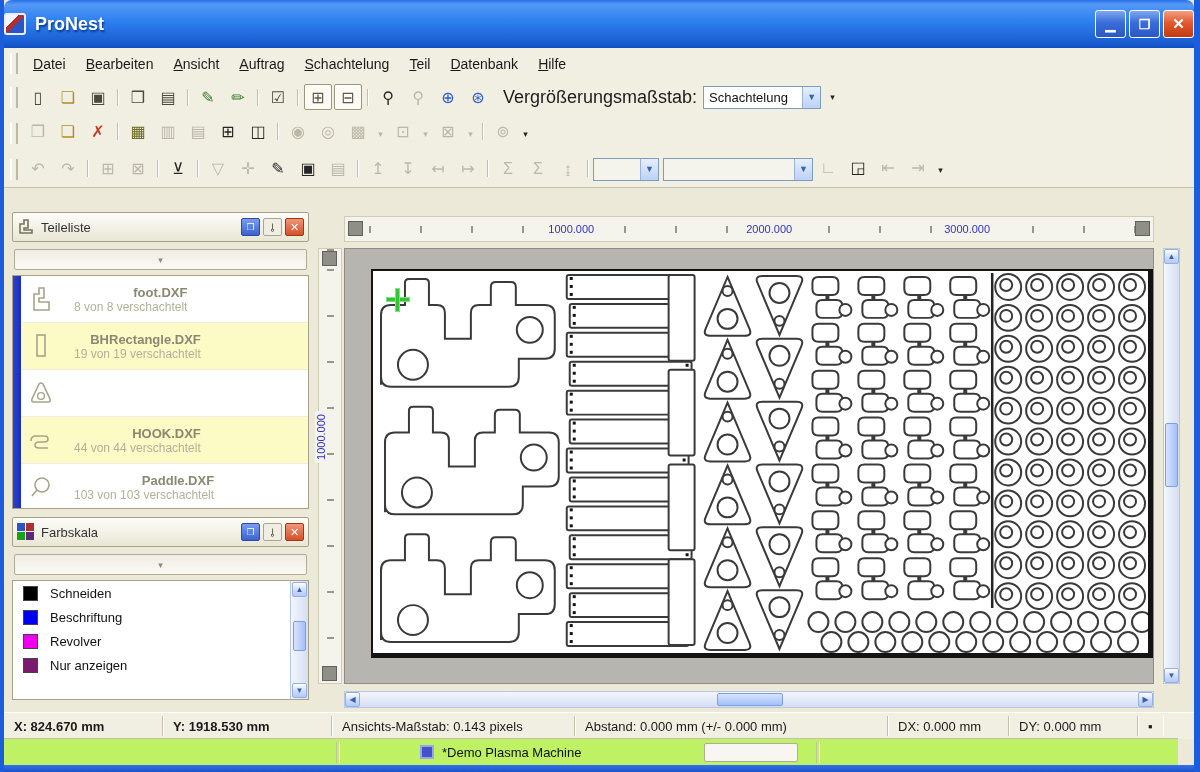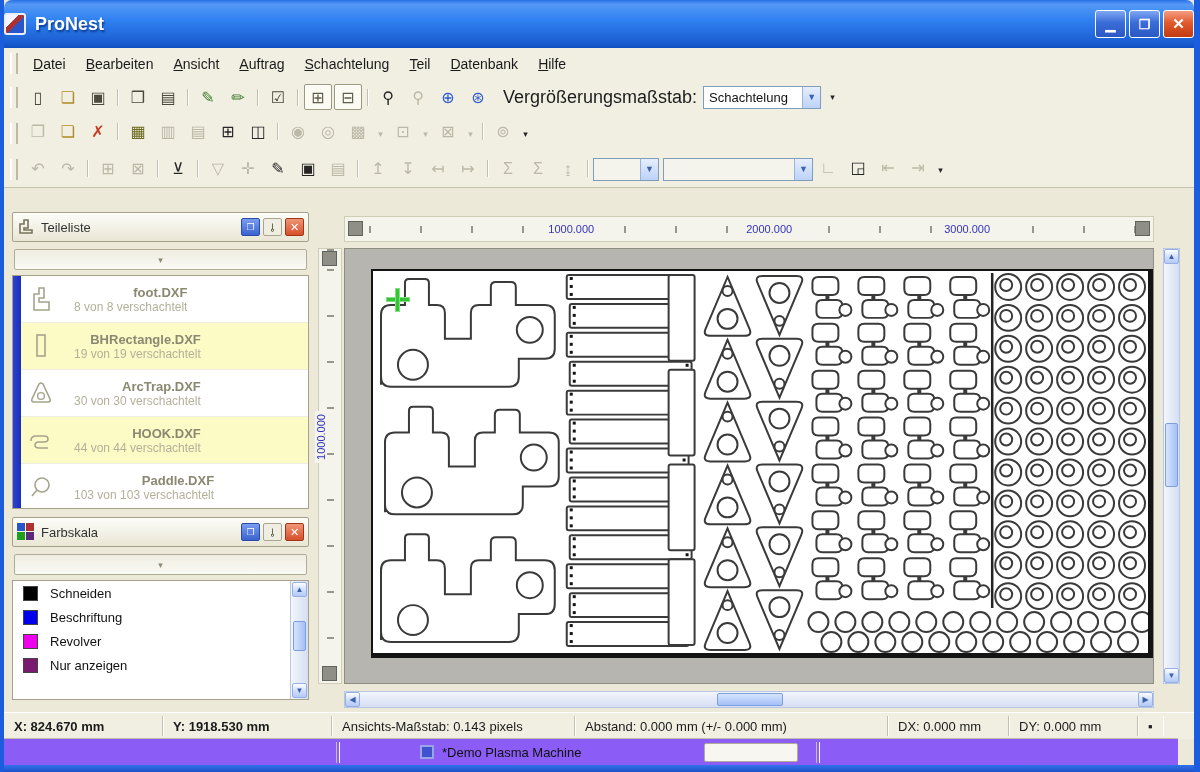--- a/index.html
+++ b/index.html
@@ -102,21 +102,21 @@
   .sb-thumbv{position:absolute;left:1px;right:1px;top:40%;height:62px;border:1px solid #7ba0dc;border-radius:2px;background:linear-gradient(90deg,#d7e4fd,#a4c0f8);}
   .sb-thumbh{position:absolute;top:1px;bottom:1px;left:46%;width:64px;border:1px solid #7ba0dc;border-radius:2px;background:linear-gradient(180deg,#d7e4fd,#a4c0f8);}
   .mini-scroll{position:absolute;right:0;top:0;bottom:0;width:17px;background:linear-gradient(90deg,#f3f6fd,#d5def2);border-left:1px solid #b9c6e4;}
   .mini-scroll .sb-up{top:1px;left:1px}.mini-scroll .sb-dn{bottom:1px;left:1px}
   .mini-thumb{position:absolute;left:2px;right:2px;top:34%;height:28px;border:1px solid #7ba0dc;border-radius:2px;background:linear-gradient(90deg,#d7e4fd,#a4c0f8);}
   
   .statusbar{position:absolute;left:0;right:0;top:712px;height:26px;background:#f1efe2;border-top:1px solid #fff;
      display:flex;align-items:center;font-size:13px;color:#1a1a1a;}
   .cell{padding:0 10px;height:20px;display:flex;align-items:center;border-right:1px solid #c3bfac;box-shadow:1px 0 0 #fff;}
   .cell.b{font-weight:bold;}
-  .machinebar{position:absolute;left:0;right:16px;top:738px;height:27px;background:#8b5cf6;border-top:1px solid #c3bfac;}
+  .machinebar{position:absolute;left:0;right:16px;top:738px;height:27px;background:#bef264;border-top:1px solid #c3bfac;}
   .m-icon{position:absolute;left:416px;top:6px;width:14px;height:14px;background:#4153cc;border:2px solid #9aa4e6;box-sizing:border-box;}
   .m-text{position:absolute;left:438px;top:6px;font-size:13px;color:#111;}
   .m-field{position:absolute;left:700px;top:4px;width:92px;height:17px;background:#f7f6f0;border:1px solid #b0ad96;border-radius:2px;}
   .m-div{position:absolute;top:3px;bottom:3px;width:2px;border-left:1px solid #c3bfac;border-right:1px solid #fff;}
 </style>
 </head>
 <body>
 
 <div class="frame">
 
@@ -207,24 +207,20 @@
           <span class="pname">BHRectangle.DXF</span>
           <span class="pstat">19 von 19 verschachtelt</span>
         </span>
       </div>
       <div class="pitem">
         <span class="picon">
           <svg width="24" height="26" viewBox="0 0 24 26">
               <path d="M12,3 Q14,3 15,6 L21,19 q1,3 -2,3 H5 q-3,0 -2,-3 L9,6 Q10,3 12,3 z" fill="none" stroke="#a6a38c" stroke-width="1.6"></path>
               <circle cx="12" cy="16" r="3.4" fill="none" stroke="#a6a38c" stroke-width="1.4"></circle>
             </svg>
-        </span>
-        <span class="ptxt">
-          <span class="pname">ArcTrap.DXF</span>
-          <span class="pstat">30 von 30 verschachtelt</span>
         </span>
       </div>
       <div class="pitem hl">
         <span class="picon">
           <svg width="26" height="22" viewBox="0 0 26 22">
               <path d="M3,12 q0,-5 5,-5 h8 q4,0 4,3 t-4,3 h-5 q-4,0 -4,3 t4,3 h9" fill="none" stroke="#a6a38c" stroke-width="1.6"></path>
             </svg>
         </span>
         <span class="ptxt">
           <span class="pname">HOOK.DXF</span>

